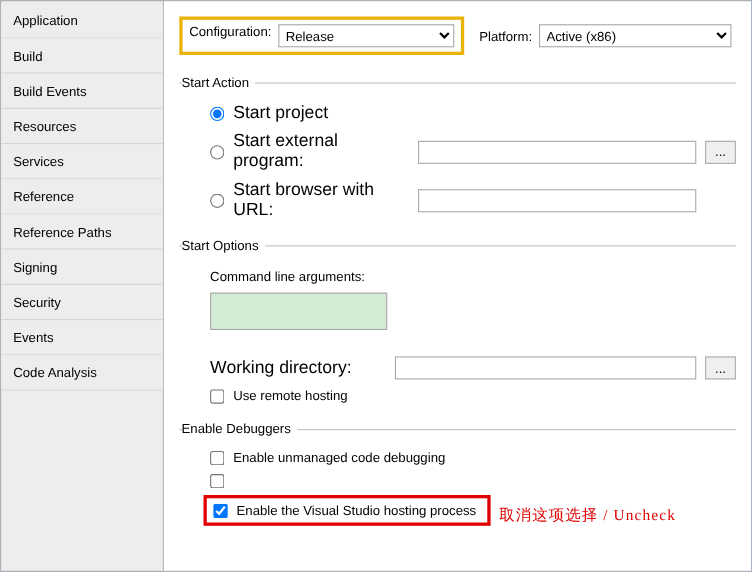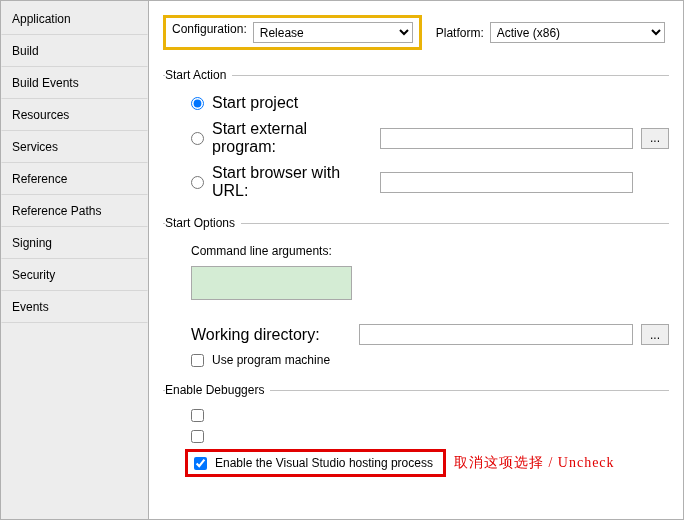--- a/index.html
+++ b/index.html
@@ -158,39 +158,40 @@
   }
   .annotation {
     color: #e10000;
     font-family: Liberation Serif, serif;
     font-size: 14px;
     margin-left: 8px;
     letter-spacing: 1px;
   }
   .final-row {
     display: flex;
-    align-items: center;
+    align-items: flex-end;
     margin-top: 2px;
   }
 </style>
 </head>
 <body>
 
 <div class="container">
   <div class="sidebar">
     <div class="tab"><span>Application</span></div>
     <div class="tab"><span>Build</span></div>
     <div class="tab"><span>Build Events</span></div>
     <div class="tab"><span>Resources</span></div>
     <div class="tab"><span>Services</span></div>
     <div class="tab"><span>Reference</span></div>
     <div class="tab"><span>Reference Paths</span></div>
     <div class="tab"><span>Signing</span></div>
     <div class="tab"><span>Security</span></div>
     <div class="tab"><span>Events</span></div>
+    <div class="tab"><span>Code Analysis</span></div>
   </div>
 
   <div class="main">
 
     <div class="config-row">
       <div class="config-box">
         <span class="label">Configuration:</span>
         <select class="config-select">
           <option>Release</option>
         </select>
@@ -228,28 +229,29 @@
         <textarea style=""></textarea>
         <div class="spacer-col"></div>
       </div>
       <div class="opt-row" style="margin-top:8px">
         <span class="row-label" style="margin-left:0">Working directory:</span>
         <input type="text" value="" style="">
         <button class="browse-btn">...</button>
       </div>
       <div class="check-row">
         <input type="checkbox" style="">
-        <span>Use program machine</span>
+        <span>Use remote hosting</span>
       </div>
     </fieldset>
 
     <fieldset>
       <legend>Enable Debuggers</legend>
       <div class="check-row">
         <input type="checkbox" style="">
+        <span>Enable unmanaged code debugging</span>
       </div>
       <div class="check-row">
         <input type="checkbox" style="">
       </div>
       <div class="final-row">
         <div class="highlight-box">
           <input type="checkbox" checked="" style="">
           <span>Enable the Visual Studio hosting process</span>
         </div>
         <span class="annotation">取消这项选择 / Uncheck</span>

